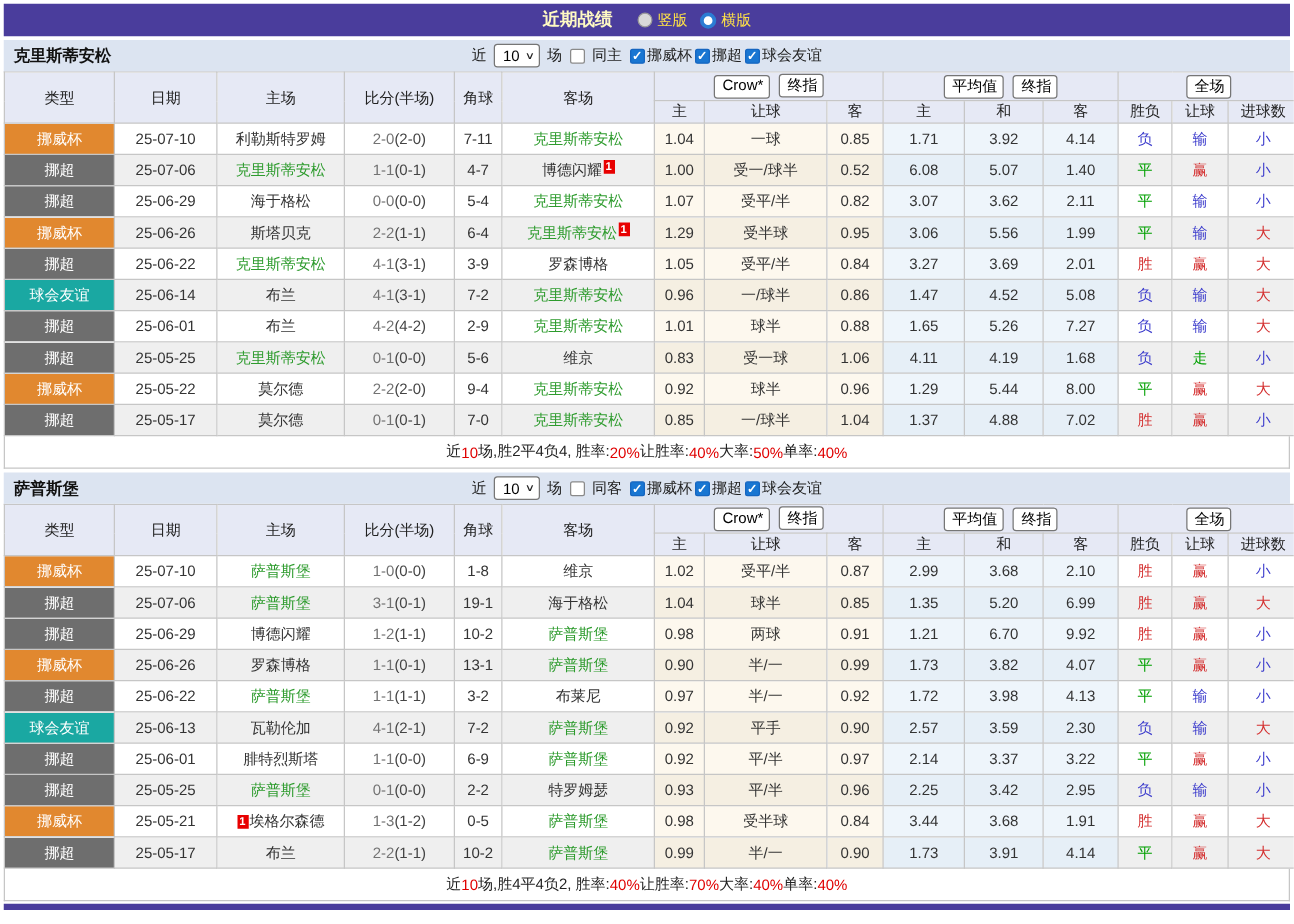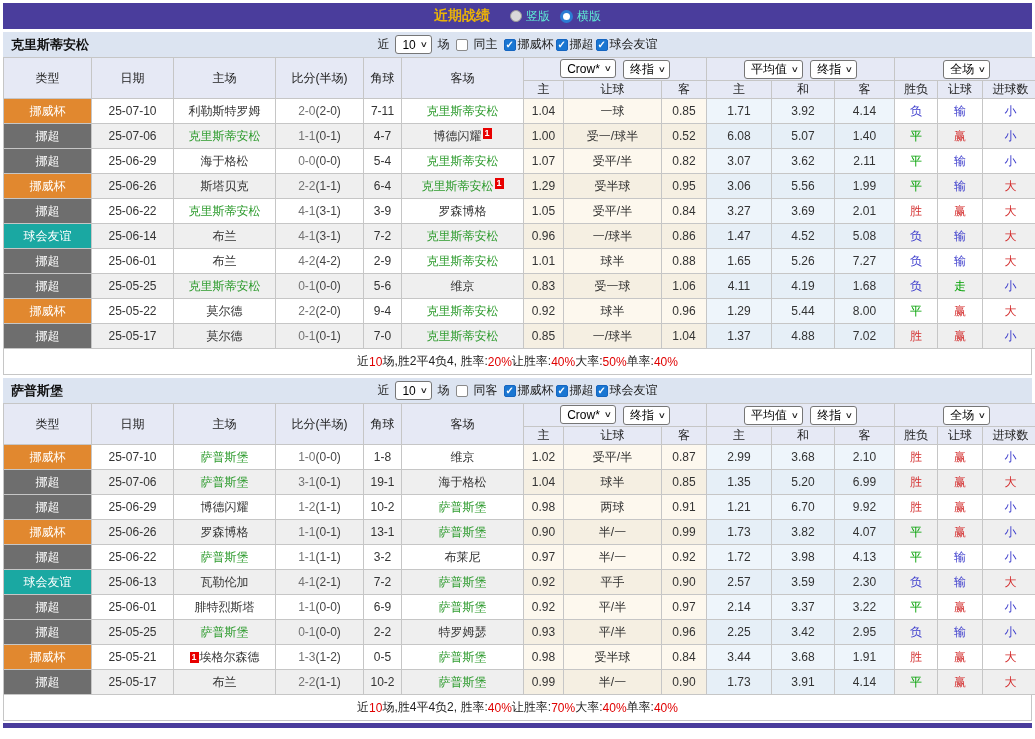--- a/index.html
+++ b/index.html
@@ -1,21 +1,21 @@
 <!DOCTYPE html>
 <html><head>
 <meta charset="utf-8">
 <style>
   * { box-sizing: border-box; }
   body { margin:0; background:#fff; font-family:"Liberation Sans", sans-serif; }
   .page { width:1029px; margin:3px; }
 
   .title-bar { background:#4a3d9c; height:26px; display:flex; align-items:center; justify-content:center; }
-  .title { color:#eab308; font-weight:bold; font-size:14px; margin-right:10px; }
-  .radio-item { color:#5eead4; font-size:12px; display:inline-flex; align-items:center; gap:4px; margin-left:10px; cursor:pointer; }
+  .title { color:#fef9c3; font-weight:bold; font-size:14px; margin-right:10px; }
+  .radio-item { color:#fde047; font-size:12px; display:inline-flex; align-items:center; gap:4px; margin-left:10px; cursor:pointer; }
   .radio-circle { width:12px; height:12px; border-radius:50%; display:inline-block; }
   .radio-off { background:#d9d9d9; border:1px solid #9a9a9a; }
   .radio-on { background:#fff; border:3px solid #2b7cd3; width:13px; height:13px; }
 
   .block { margin-top:3px; }
   .control-row { background:#dce4f1; height:25px; position:relative; display:flex; align-items:center; padding:0 8px; font-size:12px; color:#222; }
   .team-name { font-weight:bold; font-size:13px; color:#111; position:relative; z-index:2; }
   .controls { position:absolute; left:0; right:0; top:0; bottom:0; display:flex; align-items:center; justify-content:center; gap:4px; }
   .lbl { color:#222; }
   .league-filters { display:inline-flex; align-items:center; }
@@ -27,21 +27,21 @@
 
   .checkbox { width:12px; height:12px; display:inline-block; border:1px solid #8a8a8a; background:#fff; border-radius:2px; position:relative; margin:0 2px; cursor:pointer; }
   .checkbox.checked { background:#1976d2; border-color:#1565c0; }
   .checkbox.checked::after { content:"✓"; color:#fff; font-size:10px; font-weight:bold; position:absolute; left:1px; top:-1px; }
 
   table.results-table { border-collapse:collapse; table-layout:fixed; width:1029px; font-size:12px; color:#333; }
   .results-table th, .results-table td { border:1px solid #c6c6c6; text-align:center; padding:0; white-space:nowrap; overflow:hidden; }
   .results-table thead th { background:#e6e9f5; font-weight:normal; color:#222; }
   .results-table thead tr.grp-row th { height:23px; }
   .results-table thead tr.sub-row th { height:16px; }
-  .grp .select { margin:0 2px; }
+  .grp .select { margin:0 2px;flex-direction:column; }
   .results-table tbody td { height:25px; background:#fff; }
   .results-table tbody tr.even td { background:#efefef; }
   .results-table tbody td.ah { background:#fdf8ee; }
   .results-table tbody tr.even td.ah { background:#f5efe2; }
   .results-table tbody td.eu { background:#eef5fb; }
   .results-table tbody tr.even td.eu { background:#e6eff7; }
   .results-table tbody td.type-cell { color:#fff; }
 
   .self { color:#2d9b2d; }
   .ft { color:#737373; }

